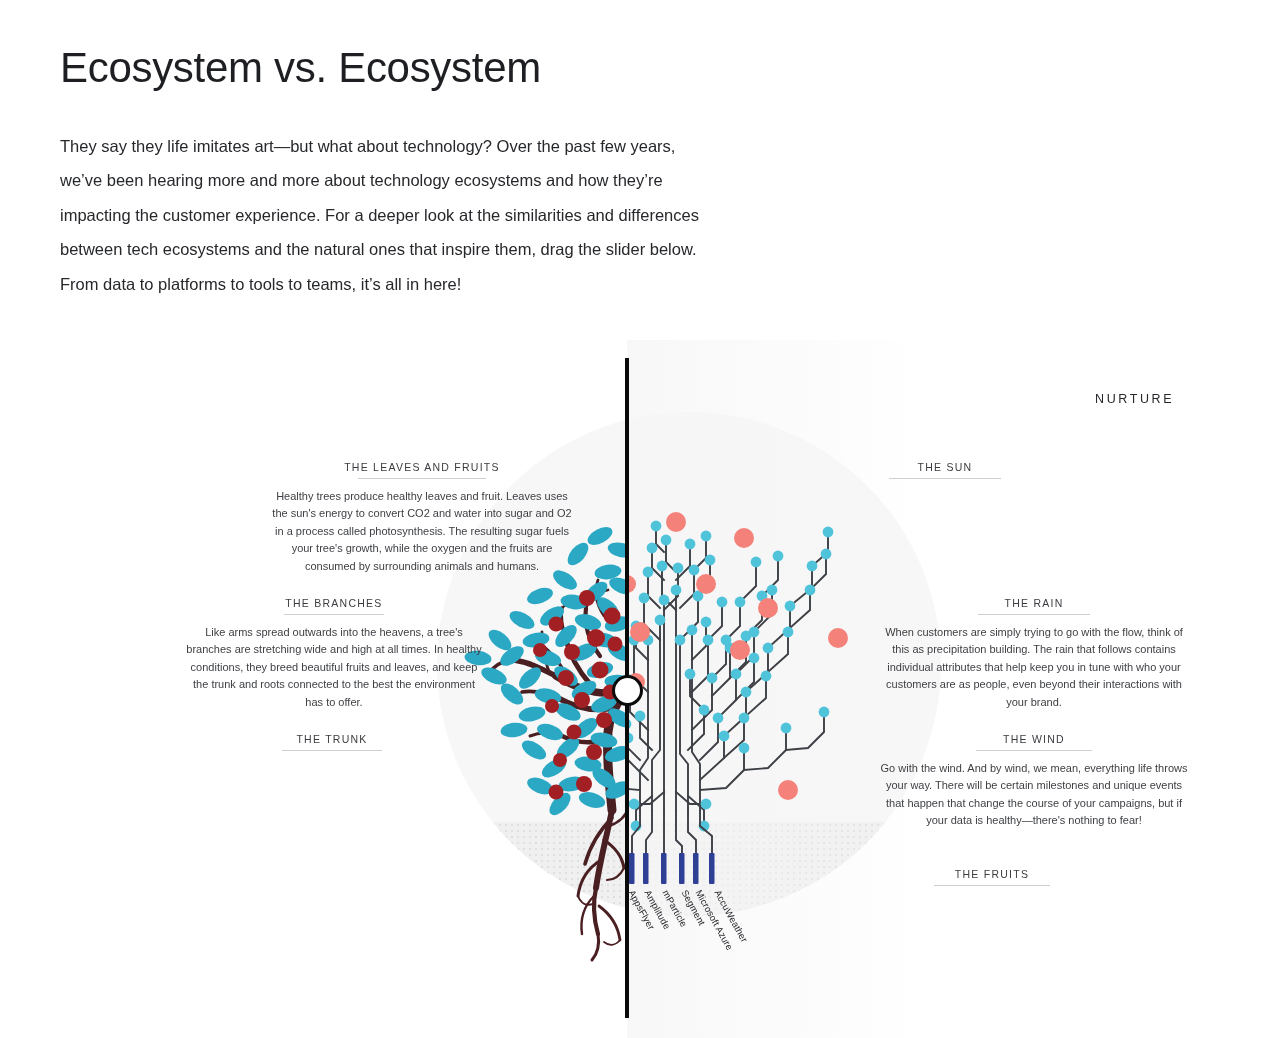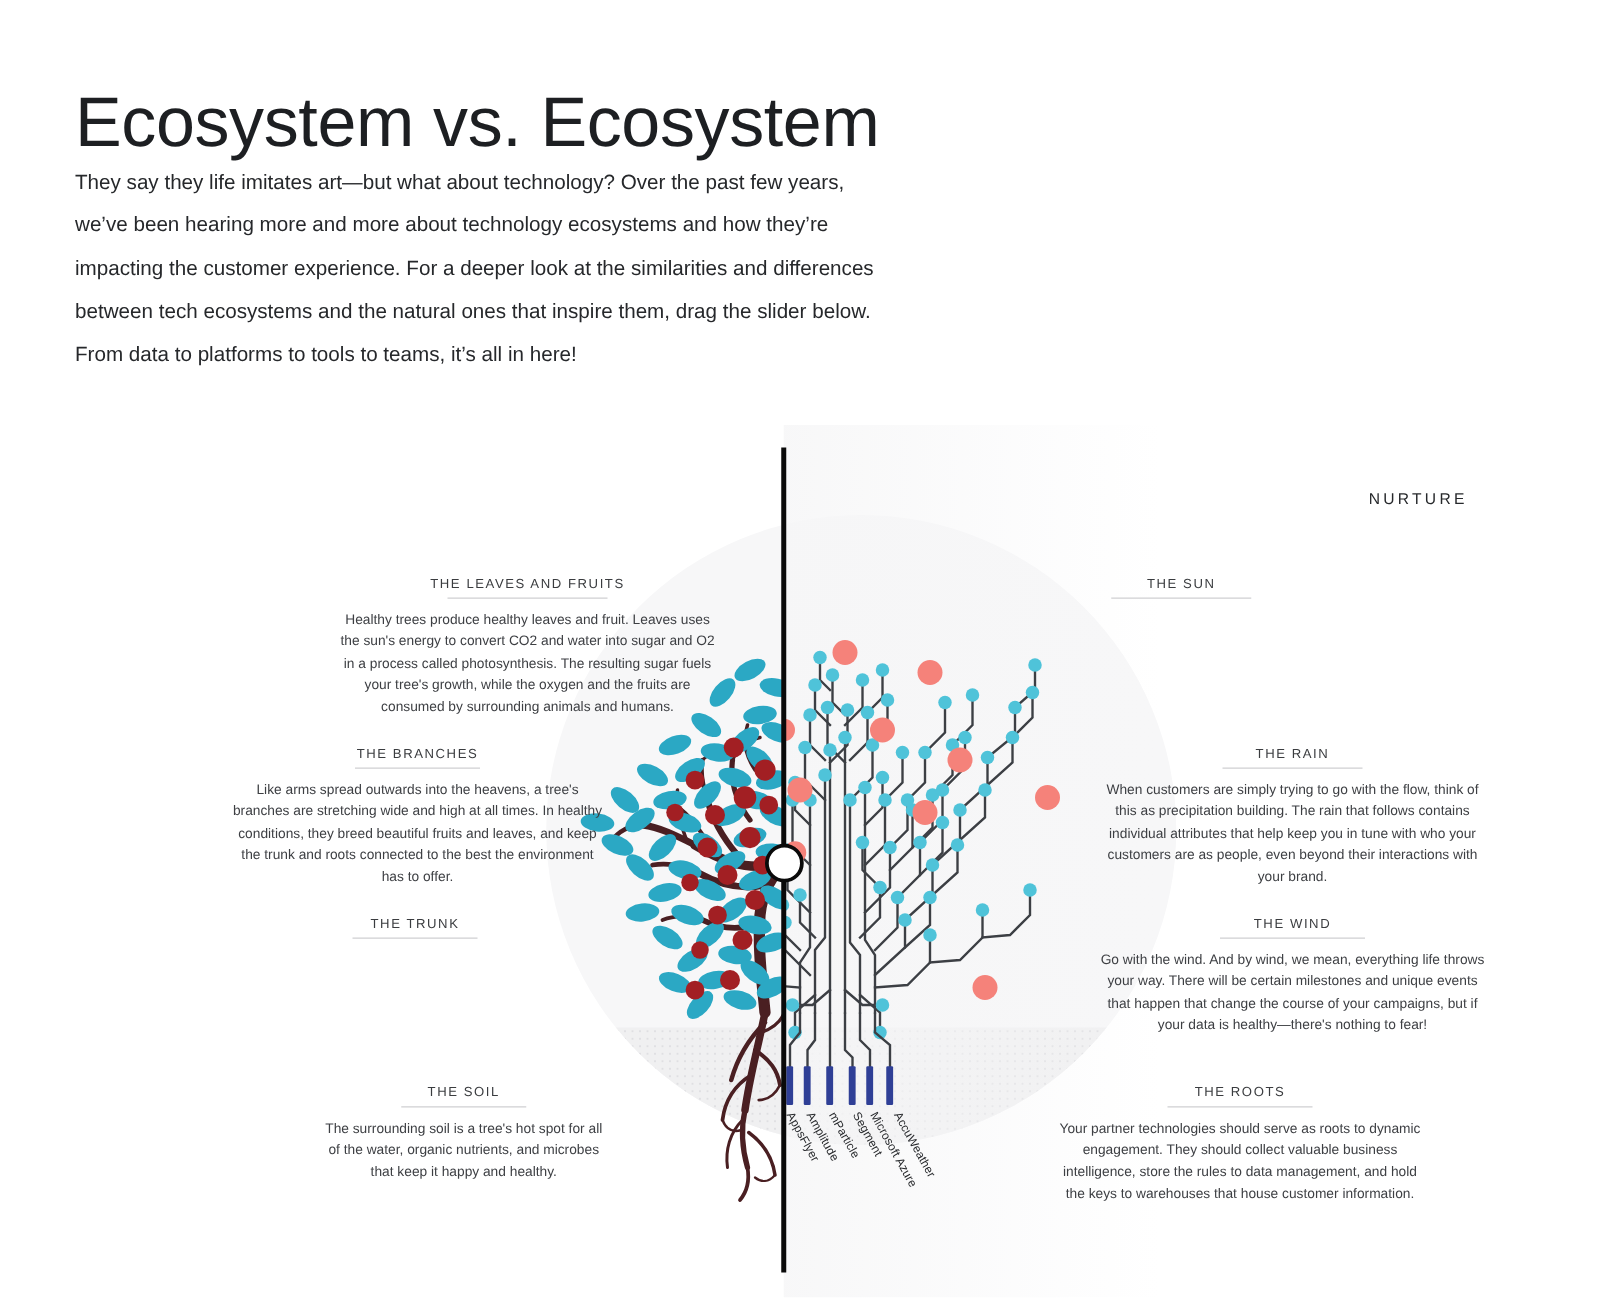--- a/index.html
+++ b/index.html
@@ -13,22 +13,22 @@
     position: relative;
     overflow: hidden;
     font-family: "Liberation Sans", "DejaVu Sans", sans-serif;
     color: #26282b;
     -webkit-font-smoothing: antialiased;
   }
 
   
   #page-title {
     position: absolute;
-    left: 60px; top: 28px;
-    font-size: 56px;
+    left: 60px; top: 16px;
+    font-size: 42px;
     font-weight: 400;
     letter-spacing: -0.3px;
     color: #1d1f22;
     line-height: 1.15;
   }
   #intro-paragraph {
     position: absolute;
     left: 60px; top: 112px;
     width: 640px;
     font-size: 16.5px;
@@ -609,45 +609,39 @@
     <div class="section-heading">THE BRANCHES</div>
     <div class="heading-rule"></div>
     <div class="section-body">Like arms spread outwards into the heavens, a tree's branches are stretching wide and high at all times. In healthy conditions, they breed beautiful fruits and leaves, and keep the trunk and roots connected to the best the environment has to offer.</div>
   </div>
 
   <div class="section-block left-col" id="block-trunk">
     <div class="section-heading">THE TRUNK</div>
     <div class="heading-rule"></div>
   </div>
 
-  <div class="section-block left-col" id="block-soil">
-    <div class="section-heading">THE SOIL</div>
-    <div class="heading-rule"></div>
-    <div class="section-body">The surrounding soil is a tree's hot spot for all of the water, organic nutrients, and microbes that keep it happy and healthy.</div>
-  </div>
 
   <div class="section-block right-col" id="block-sun">
     <div class="section-heading">THE SUN</div>
     <div class="heading-rule"></div>
   </div>
 
   <div class="section-block right-col" id="block-rain">
     <div class="section-heading">THE RAIN</div>
     <div class="heading-rule"></div>
     <div class="section-body">When customers are simply trying to go with the flow, think of this as precipitation building. The rain that follows contains individual attributes that help keep you in tune with who your customers are as people, even beyond their interactions with your brand.</div>
   </div>
 
   <div class="section-block right-col" id="block-wind">
     <div class="section-heading">THE WIND</div>
     <div class="heading-rule"></div>
     <div class="section-body">Go with the wind. And by wind, we mean, everything life throws your way. There will be certain milestones and unique events that happen that change the course of your campaigns, but if your data is healthy—there's nothing to fear!</div>
   </div>
 
   <div class="section-block right-col" id="block-roots">
-    <div class="section-heading">THE ROOTS</div>
+    <div class="section-heading">THE FRUITS</div>
     <div class="heading-rule"></div>
-    <div class="section-body">Your partner technologies should serve as roots to dynamic engagement. They should collect valuable business intelligence, store the rules to data management, and hold the keys to warehouses that house customer information.</div>
   </div>
 
   <div id="slider-divider"></div>
   <div id="slider-handle"></div>
 
 </div>
 
 </body></html>

